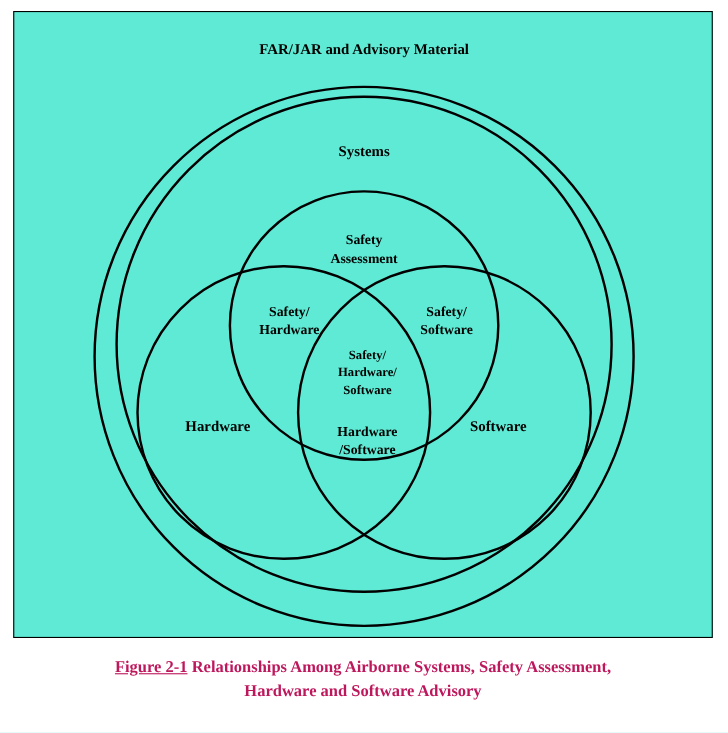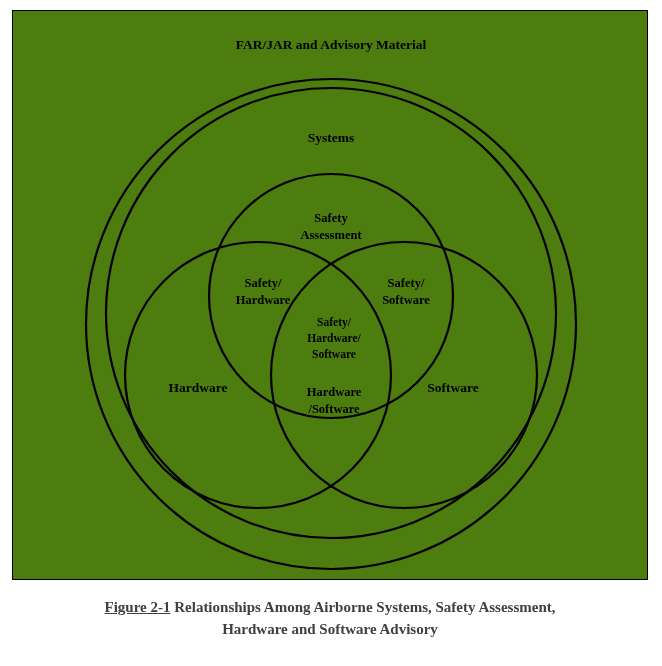--- a/index.html
+++ b/index.html
@@ -16,21 +16,21 @@
     overflow: hidden;
   }
   #figure-frame {
     position: absolute;
     left: 12px;
     top: 10px;
     width: 636px;
     height: 570px;
     border: 1px solid #000000;
     box-sizing: border-box;
-    background: #4d7c0f;
+    background: #5eead4;
   }
   #venn-svg {
     position: absolute;
     left: 0;
     top: 0;
     width: 636px;
     height: 570px;
     display: block;
   }
   .venn-label {
@@ -46,21 +46,21 @@
   #caption {
     position: absolute;
     left: 12px;
     top: 596px;
     width: 636px;
     text-align: center;
     font-family: "Liberation Serif", serif;
     font-weight: bold;
     font-size: 15px;
     line-height: 22px;
-    color: #404040;
+    color: #be185d;
   }
   #caption .fig-num {
     text-decoration: underline;
   }
 </style>
 </head>
 <body>
 
 <div id="figure-frame">
   <svg id="venn-svg" viewBox="0 0 636 570">

